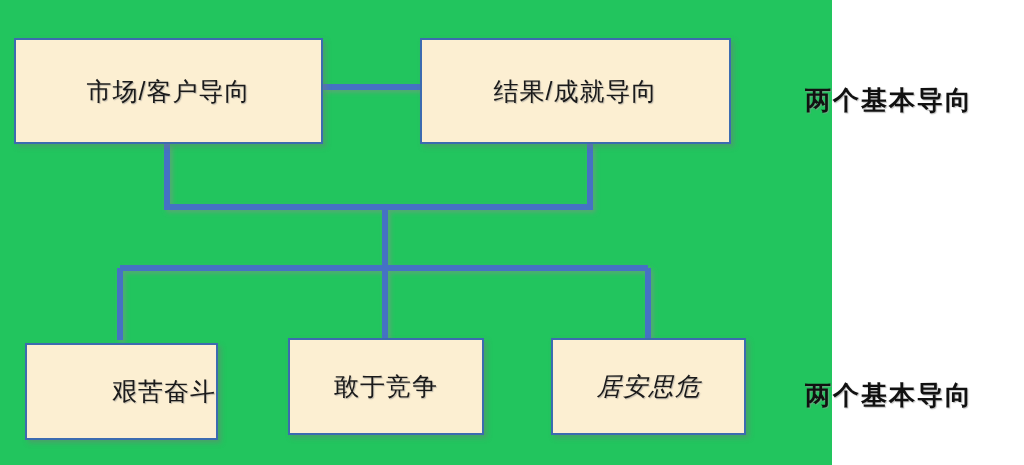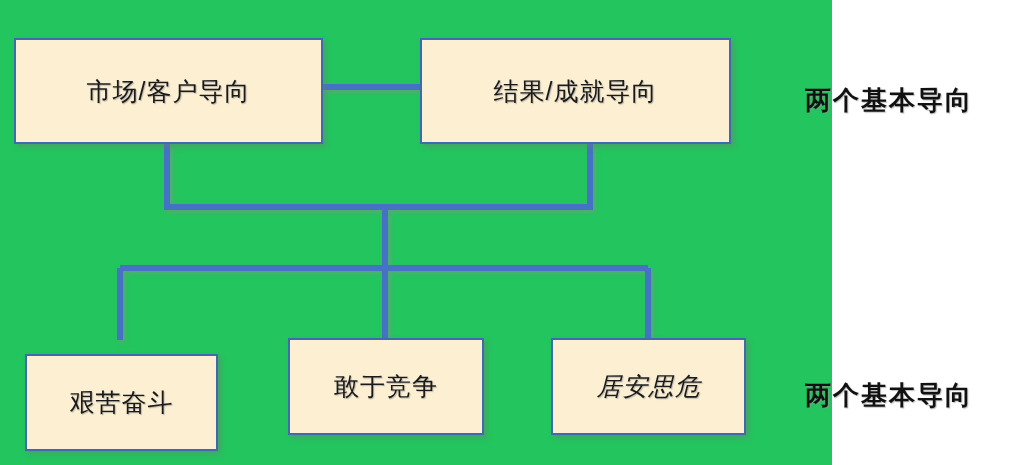--- a/index.html
+++ b/index.html
@@ -44,21 +44,21 @@
     color: #1a1a1a;
     letter-spacing: 1px;
     line-height: 1;
     white-space: nowrap;
     text-shadow: 1px 1px 1px rgba(140,140,140,0.55);
   }
   
   #node-market   { left: 14px;  top: 38px;  width: 309px; height: 106px; }
   #node-result   { left: 420px; top: 38px;  width: 311px; height: 106px; }
   
-  #node-struggle { left: 25px;  top: 354px; width: 193px; height: 97px; }
+  #node-struggle { left: 25px;  top: 343px; width: 193px; height: 97px; justify-content: flex-end; }
   #node-compete  { left: 288px; top: 338px; width: 196px; height: 97px; }
   #node-vigilant { left: 551px; top: 338px; width: 195px; height: 97px; font-style: italic; }
 
   
   .side-label {
     position: absolute;
     font-size: 26px;
     font-weight: bold;
     color: #111111;
     letter-spacing: 2px;

